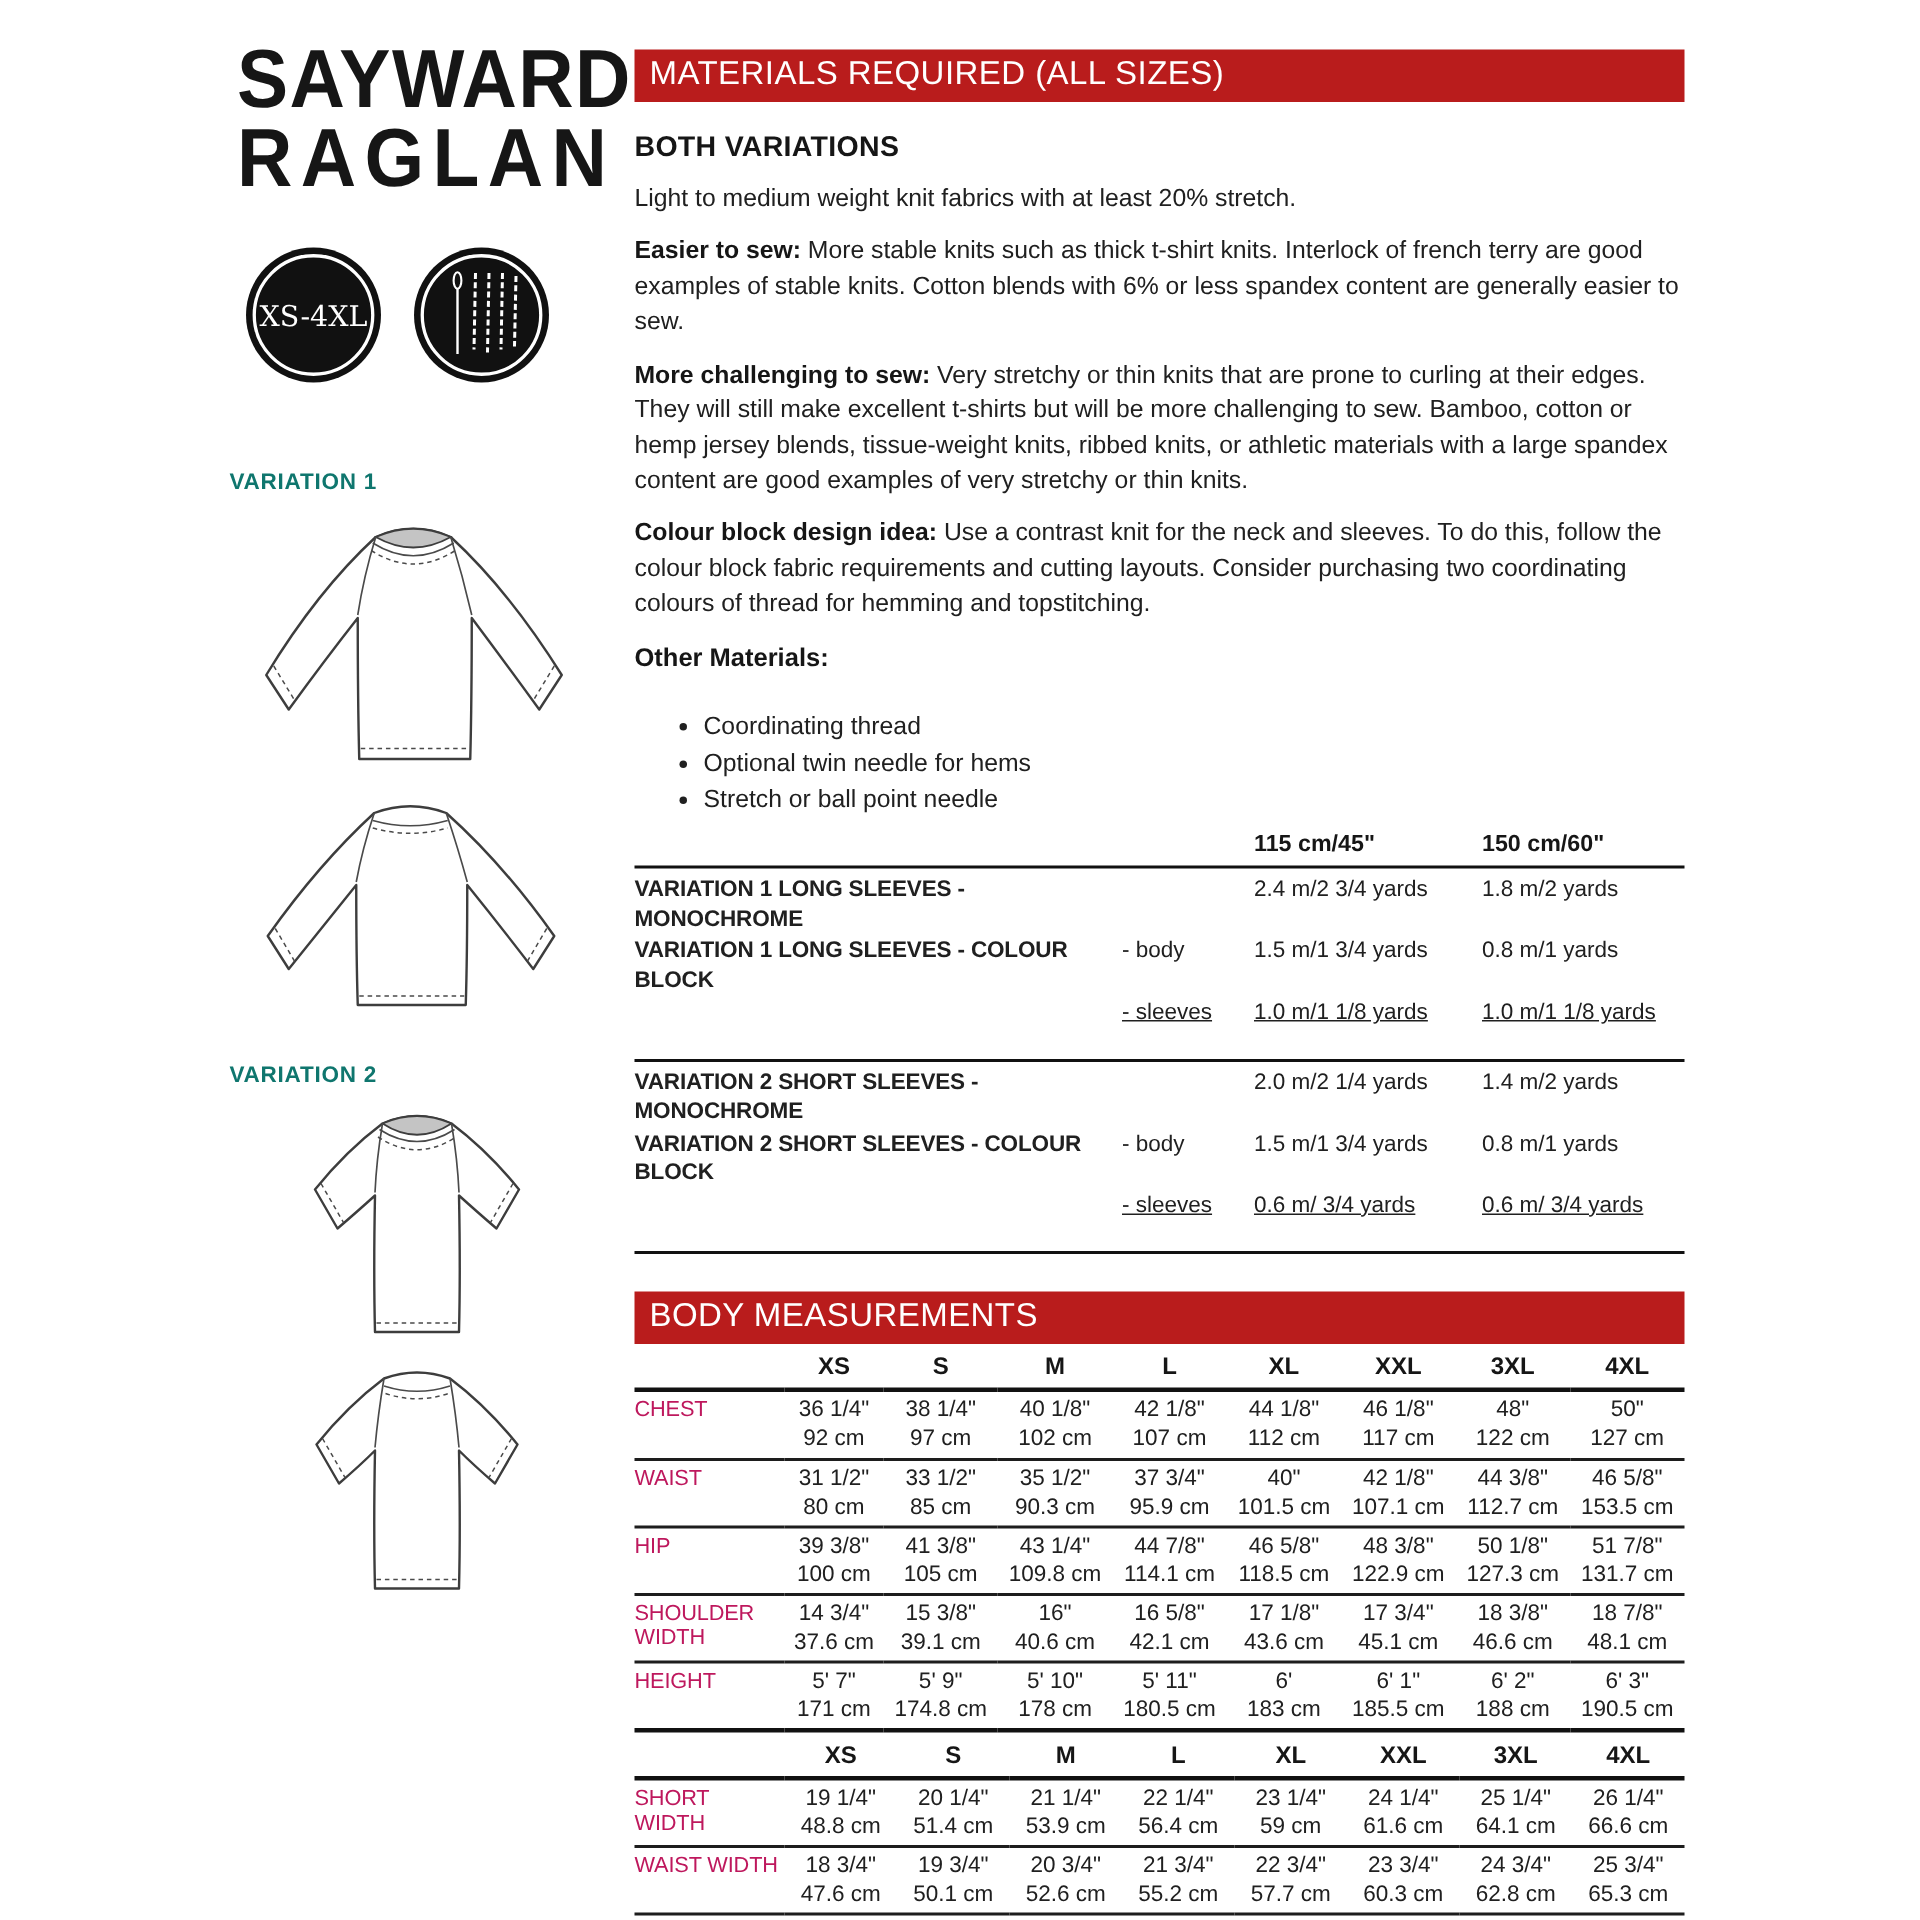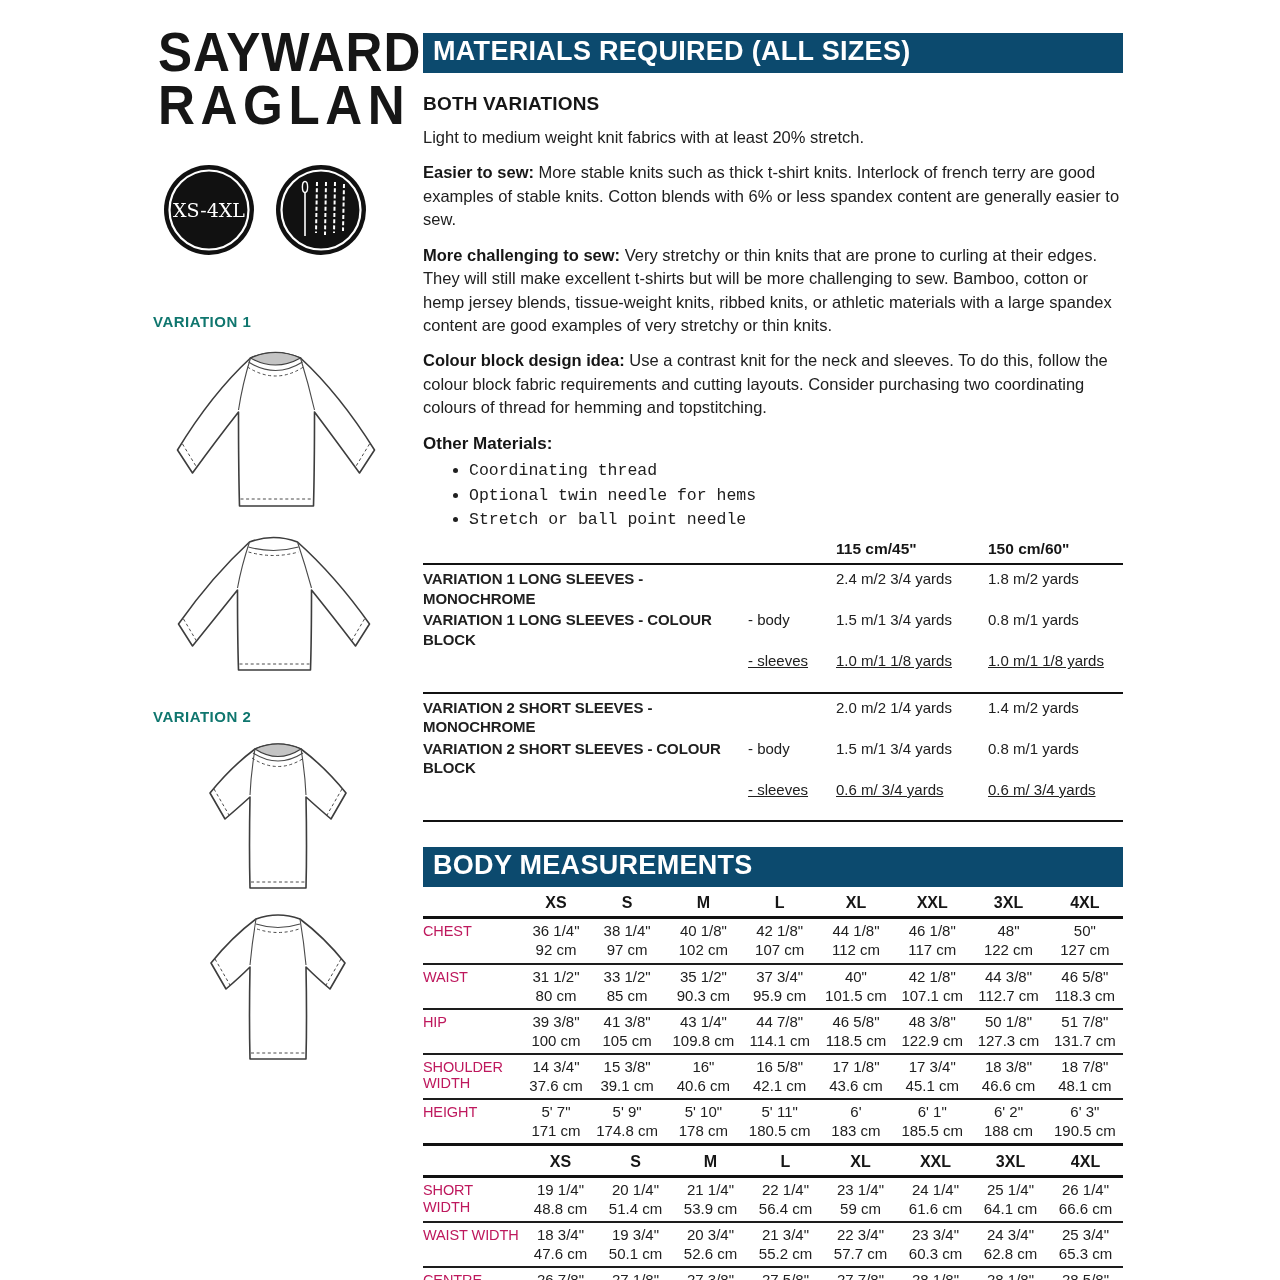--- a/index.html
+++ b/index.html
@@ -22,31 +22,31 @@
   .var-label{margin:0 0 0 3px;font-size:15px;font-weight:700;letter-spacing:.5px;color:#0f766e;}
   .v1-label{margin-top:56px;}
   .v2-label{margin-top:30px;}
   .flat{display:block;}
   .flat.v1f{margin:8px 0 0 12px;}
   .flat.v1b{margin:10px 0 0 8px;}
   .flat.v2f{margin:8px 0 0 48px;}
   .flat.v2b{margin:14px 0 0 48px;}
 
   
-  .black-bar{background:#0c4a6e;color:#fff;font-weight:700;font-size:27px;
+  .black-bar{background:#b91c1c;color:#fff;font-weight:400;font-size:22px;
     padding:3px 10px 6px;letter-spacing:.3px;}
   .bar-body{margin-top:25px;}
   .bar-garment{margin-top:10px;}
 
   h2.subhead{font-size:19px;font-weight:700;margin:20px 0 0;letter-spacing:.2px;color:#161616;}
   p.bodytext{font-size:16.5px;line-height:1.42;margin:12px 0 0;color:#202020;}
   p.intro{margin-top:11px;}
   b.lead{font-weight:700;color:#161616;}
   h3.other-mat{font-size:17px;font-weight:700;margin:14px 0 0;color:#161616;}
-  ul.materials-list{margin:5px 0 0 46px;padding:0;font-family:Liberation Mono, monospace;}
+  ul.materials-list{margin:24px 0 0 46px;padding:0;}
   ul.materials-list li{font-size:16.5px;line-height:1.45;margin:1px 0;color:#202020;}
 
   
   table.ftable{width:100%;border-collapse:collapse;margin-top:8px;}
   table.ftable th{font-size:15.5px;font-weight:700;text-align:left;
     border-bottom:2.5px solid #111;padding:0 0 5px;color:#161616;}
   table.ftable tbody{border-bottom:2px solid #111;}
   table.ftable td{font-size:15px;line-height:1.3;padding:1px 0;vertical-align:top;color:#202020;}
   td.flabel{font-weight:700;width:325px;font-size:14.5px;letter-spacing:-.1px;color:#161616;}
   td.fpart{width:88px;}
@@ -303,21 +303,21 @@
             <td>
               <div class="in">42 1/8"</div>
               <div class="cm">107.1 cm</div>
             </td>
             <td>
               <div class="in">44 3/8"</div>
               <div class="cm">112.7 cm</div>
             </td>
             <td>
               <div class="in">46 5/8"</div>
-              <div class="cm">118.3 cm</div>
+              <div class="cm">153.5 cm</div>
             </td>
           </tr>
           <tr>
             <td class="rowlabel">HIP</td>
             <td>
               <div class="in">39 3/8"</div>
               <div class="cm">100 cm</div>
             </td>
             <td>
               <div class="in">41 3/8"</div>

